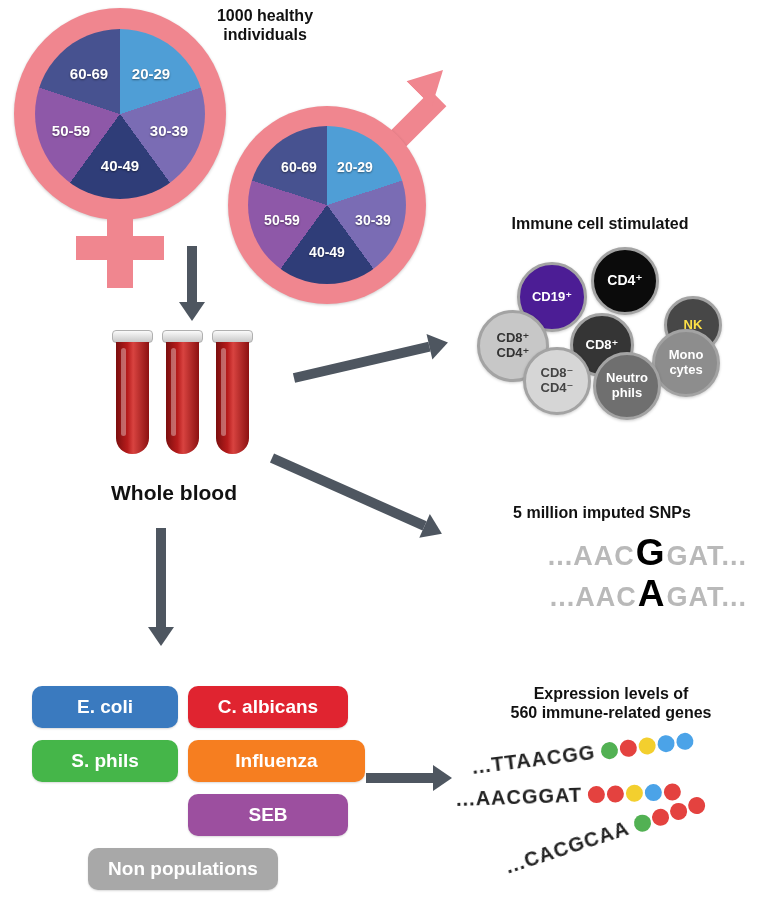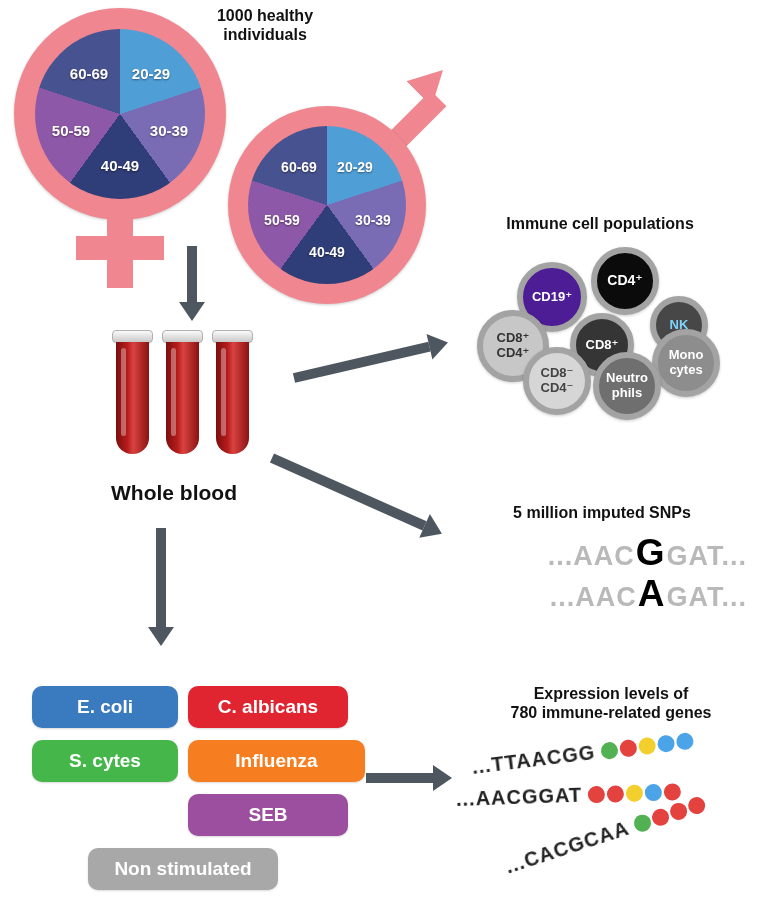--- a/index.html
+++ b/index.html
@@ -27,21 +27,21 @@
   .arrow-head{width:0;height:0;border-top:13px solid transparent;border-bottom:13px solid transparent;border-left:19px solid var(--arrow);}
 
   
   .tubes{position:absolute;left:112px;top:330px;display:flex;gap:9px;}
   .tube{display:flex;flex-direction:column;align-items:center;}
   .tube-rim{width:41px;height:13px;background:linear-gradient(180deg,#fafafa,#c9c9c9);border:1px solid #b0b0b0;border-radius:4px;}
   .tube-body{width:33px;height:112px;margin-top:-1px;background:linear-gradient(90deg,#7c0e0e 0%,#b71c1c 35%,#d84340 52%,#8c1111 100%);border-radius:0 0 16px 16px;position:relative;}
   .tube-shine{position:absolute;left:5px;top:6px;width:5px;height:88px;background:rgba(255,255,255,.35);border-radius:3px;}
 
   
-  .cell{position:absolute;border-radius:50%;border:6px solid #a3a3a3;display:flex;align-items:center;justify-content:center;text-align:center;font-weight:bold;font-size:13px;line-height:1.12;white-space:pre-line;box-shadow:0 1px 3px rgba(0,0,0,.2);}
+  .cell{position:absolute;border-radius:50%;border:3px solid #a3a3a3;display:flex;align-items:center;justify-content:center;text-align:center;font-weight:bold;font-size:13px;line-height:1.12;white-space:pre-line;box-shadow:0 1px 3px rgba(0,0,0,.2);}
 
   
   .snp-block{position:absolute;left:462px;top:534px;width:285px;text-align:right;}
   .snp-line{font-weight:bold;letter-spacing:1px;line-height:1.05;}
   .snp-dim{font-size:27px;color:#b9b9b9;display:inline-block;filter:blur(0.7px);}
   .snp-var{font-size:37px;color:#000;padding:0 1px;}
 
   
   .btn{position:absolute;height:42px;border-radius:10px;color:#fff;font-weight:bold;font-size:19px;display:flex;align-items:center;justify-content:center;box-shadow:0 1px 2px rgba(0,0,0,.15);}
 
@@ -118,24 +118,24 @@
   <div class="arrow" style="left:272px;top:444px;width:186px;transform:rotate(24deg);">
     <div class="arrow-shaft"></div>
     <div class="arrow-head"></div>
   </div>
 
   <div class="arrow" style="left:161px;top:514px;width:118px;transform:rotate(90deg);">
     <div class="arrow-shaft"></div>
     <div class="arrow-head"></div>
   </div>
 
-  <div class="heading" style="left:468px;top:214px;width:264px;">Immune cell populations</div>
+  <div class="heading" style="left:468px;top:214px;width:264px;">Immune cell stimulated</div>
   <div class="cell" style="left: 517px; top: 262px; width: 70px; height: 70px; background-color: #4c1d95; color: rgb(255, 255, 255);">CD19⁺</div>
   <div class="cell" style="left: 591px; top: 247px; width: 68px; height: 68px; font-size: 14px; background-color: rgb(11, 11, 11); color: rgb(255, 255, 255);">CD4⁺</div>
-  <div class="cell" style="left: 650px; top: 296px; width: 58px; height: 58px; background-color: rgb(71, 71, 71); color: #7dd3fc;">NK</div>
+  <div class="cell" style="left: 664px; top: 296px; width: 58px; height: 58px; background-color: rgb(71, 71, 71); color: #fde047;">NK</div>
   <div class="cell" style="left: 477px; top: 310px; width: 72px; height: 72px; background-color: rgb(199, 199, 199); color: rgb(51, 51, 51);">CD8⁺
 CD4⁺</div>
   <div class="cell" style="left: 570px; top: 313px; width: 64px; height: 64px; background-color: rgb(53, 53, 53); color: rgb(255, 255, 255);">CD8⁺</div>
   <div class="cell" style="left: 652px; top: 329px; width: 68px; height: 68px; background-color: rgb(141, 141, 141); color: rgb(255, 255, 255);">Mono
 cytes</div>
   <div class="cell" style="left: 523px; top: 347px; width: 68px; height: 68px; background-color: rgb(214, 214, 214); color: rgb(68, 68, 68);">CD8⁻
 CD4⁻</div>
   <div class="cell" style="left: 593px; top: 352px; width: 68px; height: 68px; background-color: rgb(111, 111, 111); color: rgb(255, 255, 255);">Neutro
 phils</div>
 
@@ -144,32 +144,32 @@
     <div class="snp-line">
       <span class="snp-dim">...AAC</span><span class="snp-var">G</span><span class="snp-dim">GAT...</span>
     </div>
     <div class="snp-line" style="margin-top:2px;">
       <span class="snp-dim">...AAC</span><span class="snp-var">A</span><span class="snp-dim">GAT...</span>
     </div>
   </div>
 
   <div class="btn" style="left: 32px; top: 686px; width: 146px; background-color: rgb(58, 122, 191);">E. coli</div>
   <div class="btn" style="left: 188px; top: 686px; width: 160px; background-color: rgb(224, 36, 48);">C. albicans</div>
-  <div class="btn" style="left: 32px; top: 740px; width: 146px; background-color: rgb(69, 182, 73);">S. cytes</div>
+  <div class="btn" style="left: 32px; top: 740px; width: 146px; background-color: rgb(69, 182, 73);">S. phils</div>
   <div class="btn" style="left: 188px; top: 740px; width: 177px; background-color: rgb(246, 126, 32);">Influenza</div>
   <div class="btn" style="left: 188px; top: 794px; width: 160px; background-color: rgb(156, 79, 159);">SEB</div>
-  <div class="btn" style="left: 88px; top: 848px; width: 190px; background-color: rgb(168, 168, 168);">Non stimulated</div>
+  <div class="btn" style="left: 88px; top: 848px; width: 190px; background-color: rgb(168, 168, 168);">Non populations</div>
 
   <div class="arrow" style="left:366px;top:764px;width:86px;">
     <div class="arrow-shaft"></div>
     <div class="arrow-head"></div>
   </div>
 
   <div class="heading" style="left:452px;top:684px;width:318px;">Expression levels of
-780 immune-related genes</div>
+560 immune-related genes</div>
 
   <div class="expr-row" style="left:472px;top:756px;transform:rotate(-7deg);">
     <span class="expr-seq">...TTAACGG</span>
     <span class="expr-dot" style="background-color: rgb(82, 177, 83);"></span>
     <span class="expr-dot" style="background-color: rgb(228, 66, 63);"></span>
     <span class="expr-dot" style="background-color: rgb(243, 207, 46);"></span>
     <span class="expr-dot" style="background-color: rgb(75, 163, 232);"></span>
     <span class="expr-dot" style="background-color: rgb(75, 163, 232);"></span>
   </div>
 

